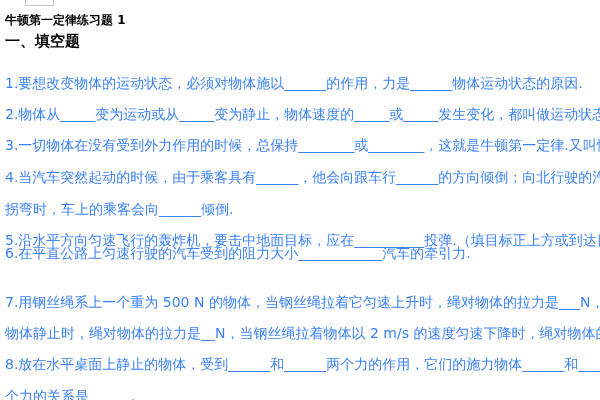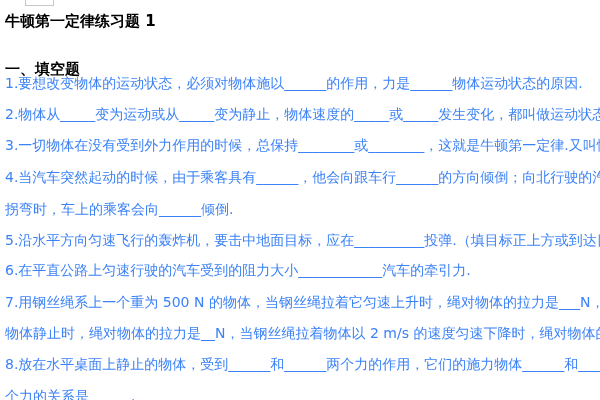--- a/index.html
+++ b/index.html
@@ -18,28 +18,28 @@
     font-size: 14px;
     line-height: 19px;
     color: #3b82f6;
     letter-spacing: 0px;
   }
   .doc-title {
     position: absolute;
     left: 5px;
     top: 12px;
     white-space: nowrap;
-    font-size: 15px;
+    font-size: 12px;
     font-weight: bold;
     color: #000000;
   }
   .doc-section {
     position: absolute;
     left: 5px;
-    top: 60px;
+    top: 32px;
     white-space: nowrap;
     font-size: 15px;
     font-weight: bold;
     color: #000000;
   }
   
   .top-artifact {
     position: absolute;
     left: 25px;
     top: -9px;
@@ -47,21 +47,21 @@
     height: 13px;
     border: 1px solid #c8c8c8;
     background: #ffffff;
   }
   .l-q1  { top: 74px; }
   .l-q2  { top: 105px; }
   .l-q3  { top: 136px; }
   .l-q4a { top: 168px; }
   .l-q4b { top: 200px; }
   .l-q5  { top: 231px; }
-  .l-q6  { top: 261px; }
+  .l-q6  { top: 244px; }
   .l-q7a { top: 293px; }
   .l-q7b { top: 324px; }
   .l-q8a { top: 355px; }
   .l-q8b { top: 387px; }
 </style>
 </head>
 <body>
 
 <div class="top-artifact"></div>
 

